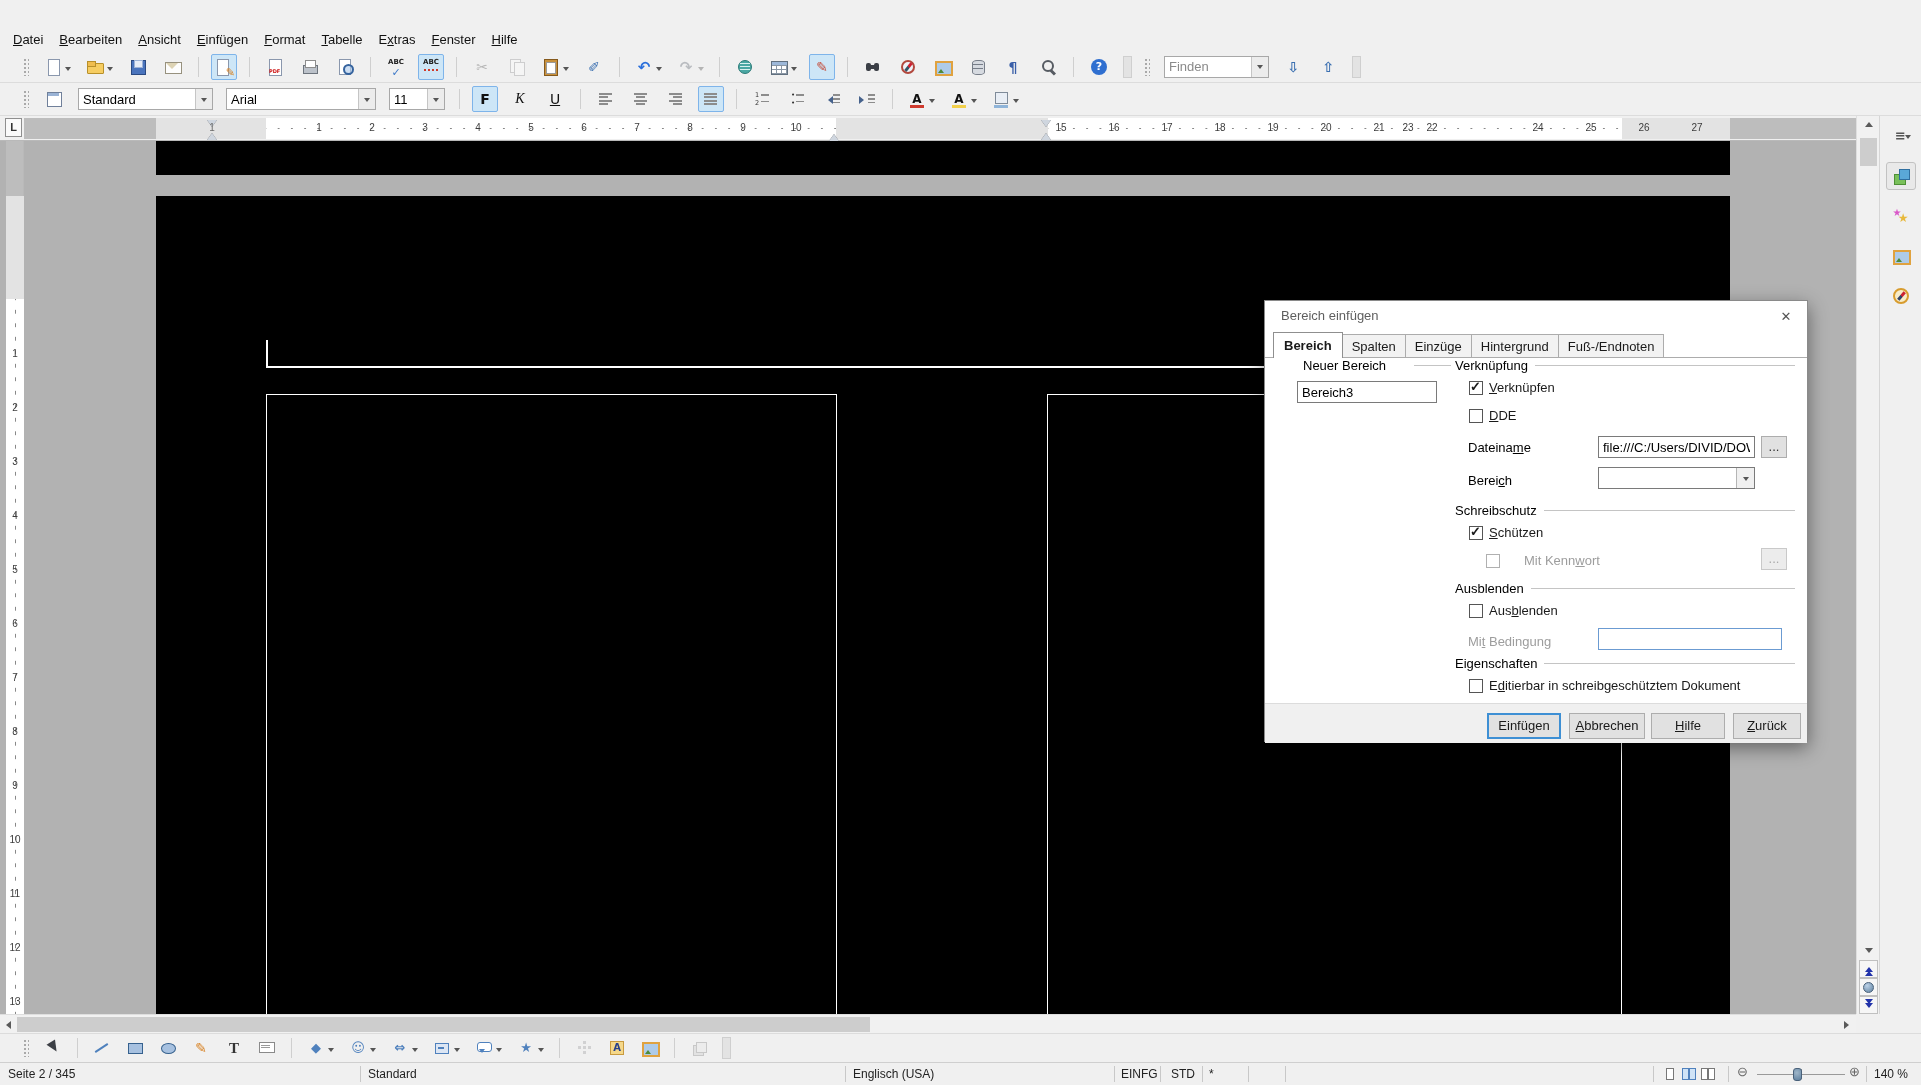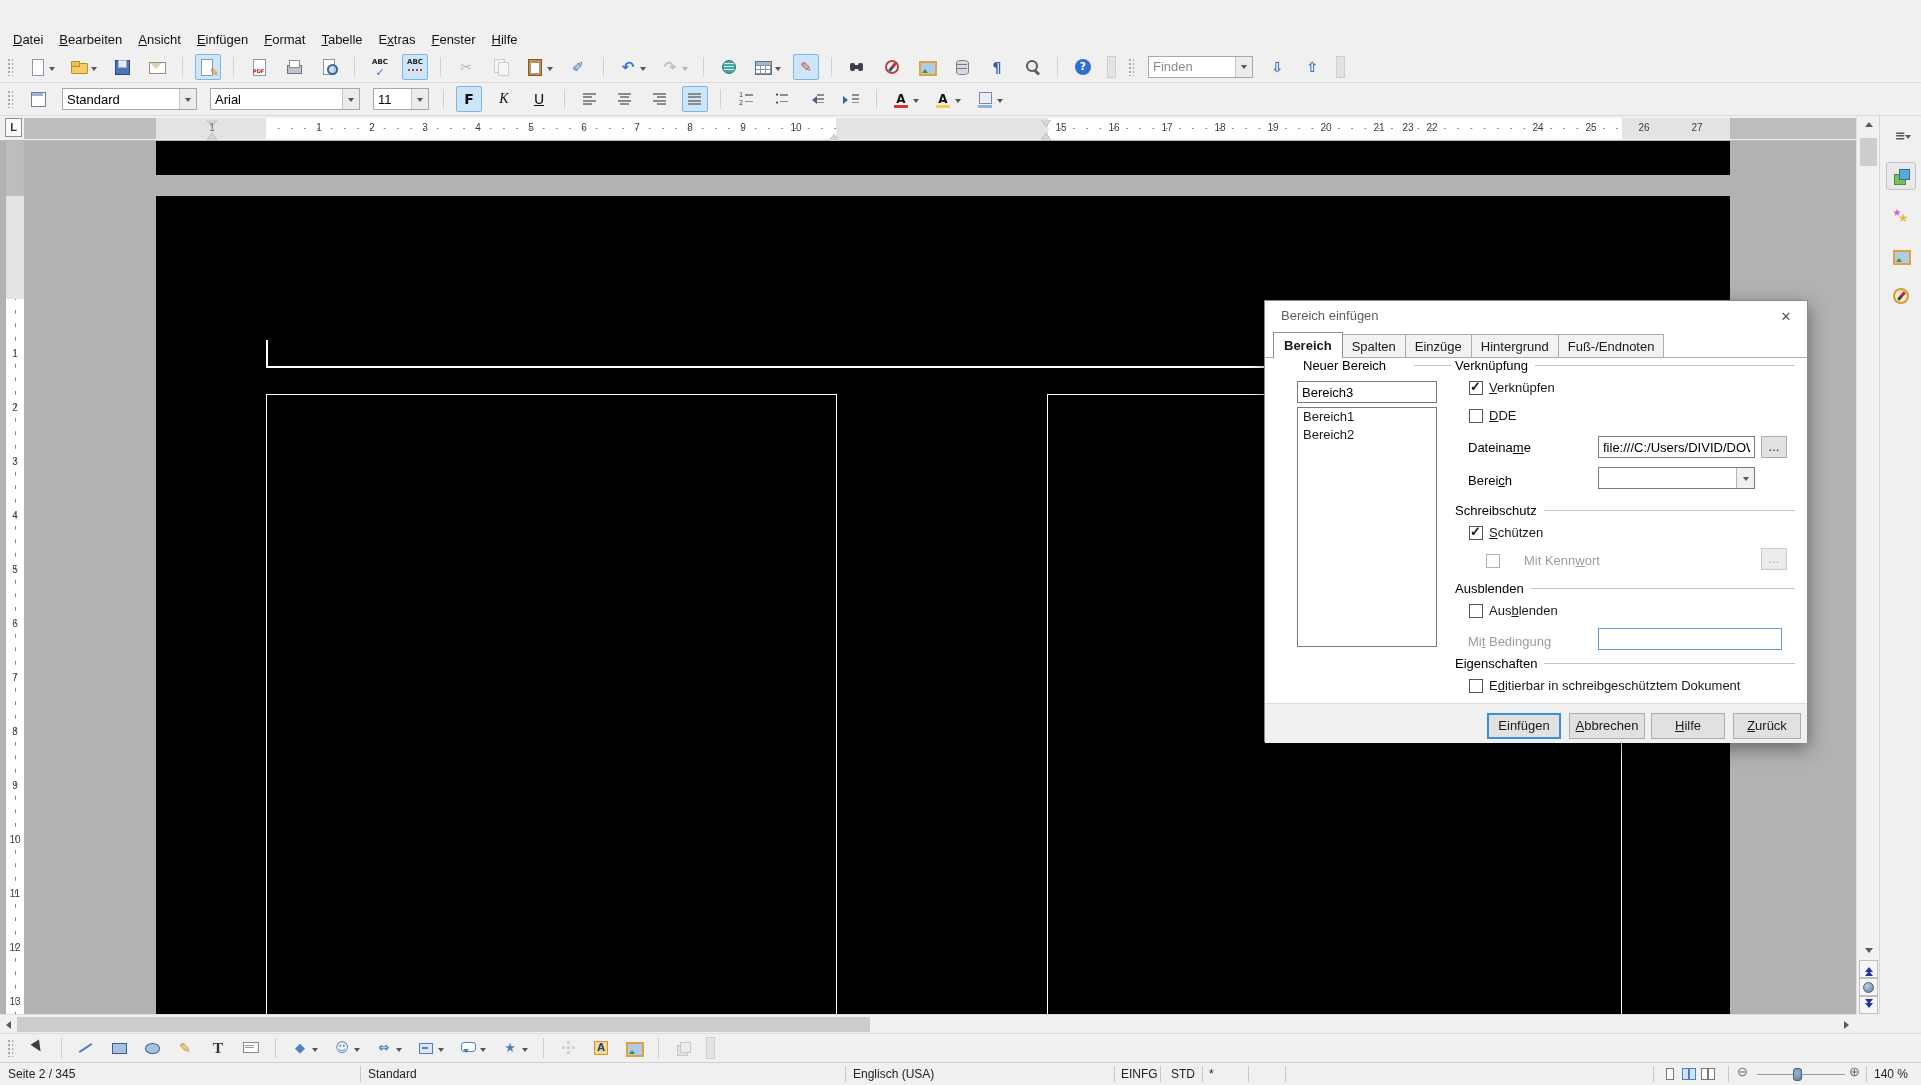--- a/index.html
+++ b/index.html
@@ -19,21 +19,21 @@
   .wb-min::before{content:"";width:11px;height:1px;background:#c9c9c9;}
   .wb-max::before{content:"";width:9px;height:9px;border:1px solid #c9c9c9;}
   .wb-close::before{content:"✕";color:#c9c9c9;font-size:12px;}
 
   
   .menubar{position:absolute;left:0;top:27px;width:100%;height:24px;background:#f0f0f0;display:flex;align-items:center;padding-left:5px;}
   .menu-item{padding:3px 8px;color:#111;}
   .menu-item u{text-decoration:underline;}
 
   
-  .toolbar{position:absolute;left:0;width:100%;background:#f0f0f0;display:flex;align-items:center;gap:9px;padding:0 4px;border-bottom:1px solid #dcdcdc;}
+  .toolbar{position:absolute;left:0;width:100%;background:#f0f0f0;display:flex;align-items:center;gap:9px;padding:0 20px;border-bottom:1px solid #dcdcdc;}
   .tb-std{top:51px;height:32px;}
   .tb-fmt{top:83px;height:33px;}
   .tb-draw{top:1033px;height:29px;border-top:1px solid #dcdcdc;border-bottom:none;}
   .grip{width:6px;height:18px;margin:0 3px;background:radial-gradient(#a9a9a9 1px,transparent 1.3px);background-size:4px 4px;}
   .tsep{width:1px;height:20px;background:#cfcfcf;margin:0 3px;}
   .tbtn{height:26px;min-width:26px;display:inline-flex;align-items:center;justify-content:center;border:1px solid transparent;border-radius:2px;padding:0 2px;}
   .tb-draw .tbtn{height:24px;min-width:24px;}
   .tbtn.toggled{background:#cde6f7;border-color:#7eb4ea;}
   .tbtn.disabled{opacity:.38;filter:grayscale(.9);}
   .dd{width:0;height:0;border:3px solid transparent;border-top:4px solid #555;margin:7px 0 0 3px;}
@@ -672,24 +672,20 @@
         <span class="dtab">Fuß-/Endnoten</span>
       </div>
     <div class="tabline"></div>
     <div class="dlg-body">
 
       <div class="grp-cap" style="left:38px;top:0px;width:148px;gap:21px;">
         <span>Neuer Bereich</span>
           <i class="capline"></i>
       </div>
       <input class="dlg-input" style="left: 32px; top: 23px; width: 140px;" value="Bereich3">
-      <div class="listbox" style="left:32px;top:49px;width:140px;height:240px;" id="sec-list">
-          <div class="litem">Bereich1</div>
-          <div class="litem">Bereich2</div>
-        </div>
 
       <div class="grp-cap" style="left:190px;top:0px;width:340px;">
         <span>Verknüpfung</span>
           <i class="capline"></i>
       </div>
       <div class="cbrow" style="left:204px;top:22px;">
         <span class="cb checked"></span>
         <span class="cblab"><u>V</u>erknüpfen</span>
       </div>
       <div class="cbrow" style="left:204px;top:50px;">

